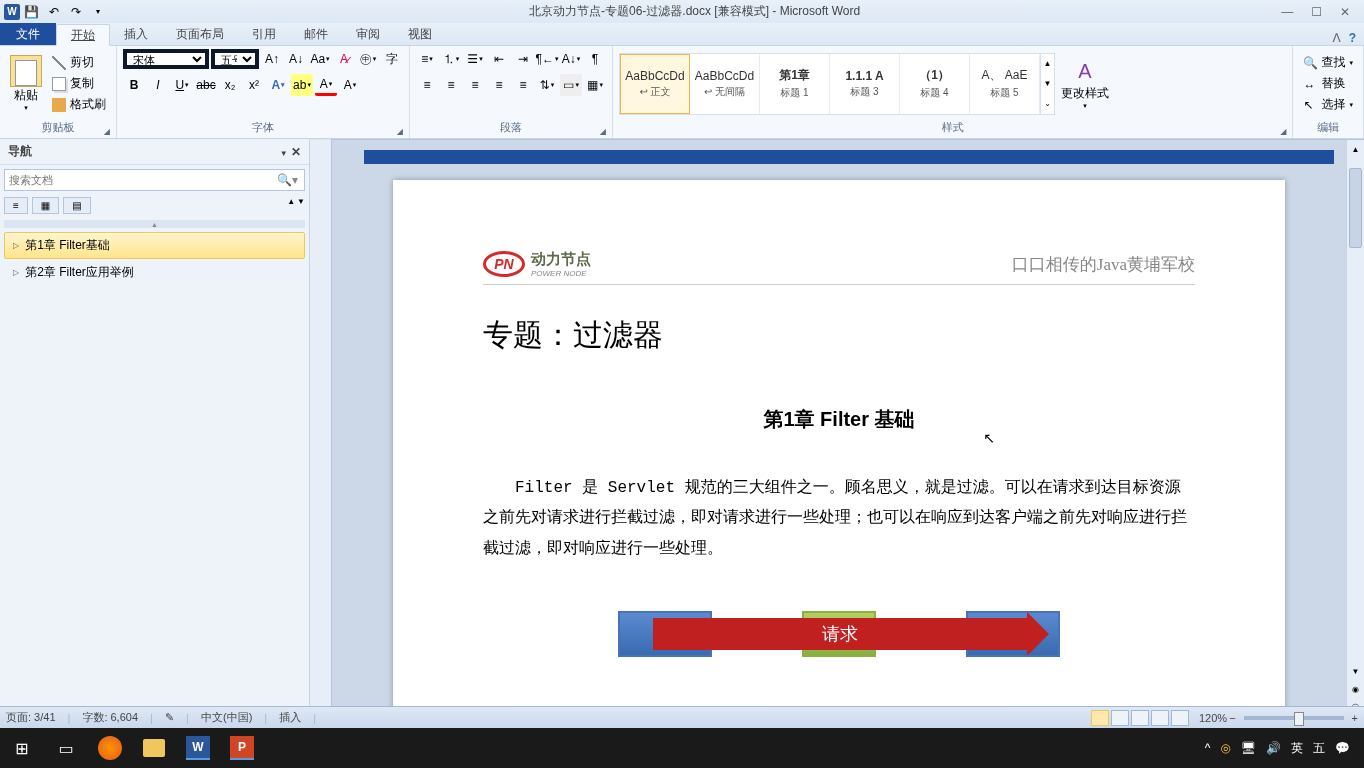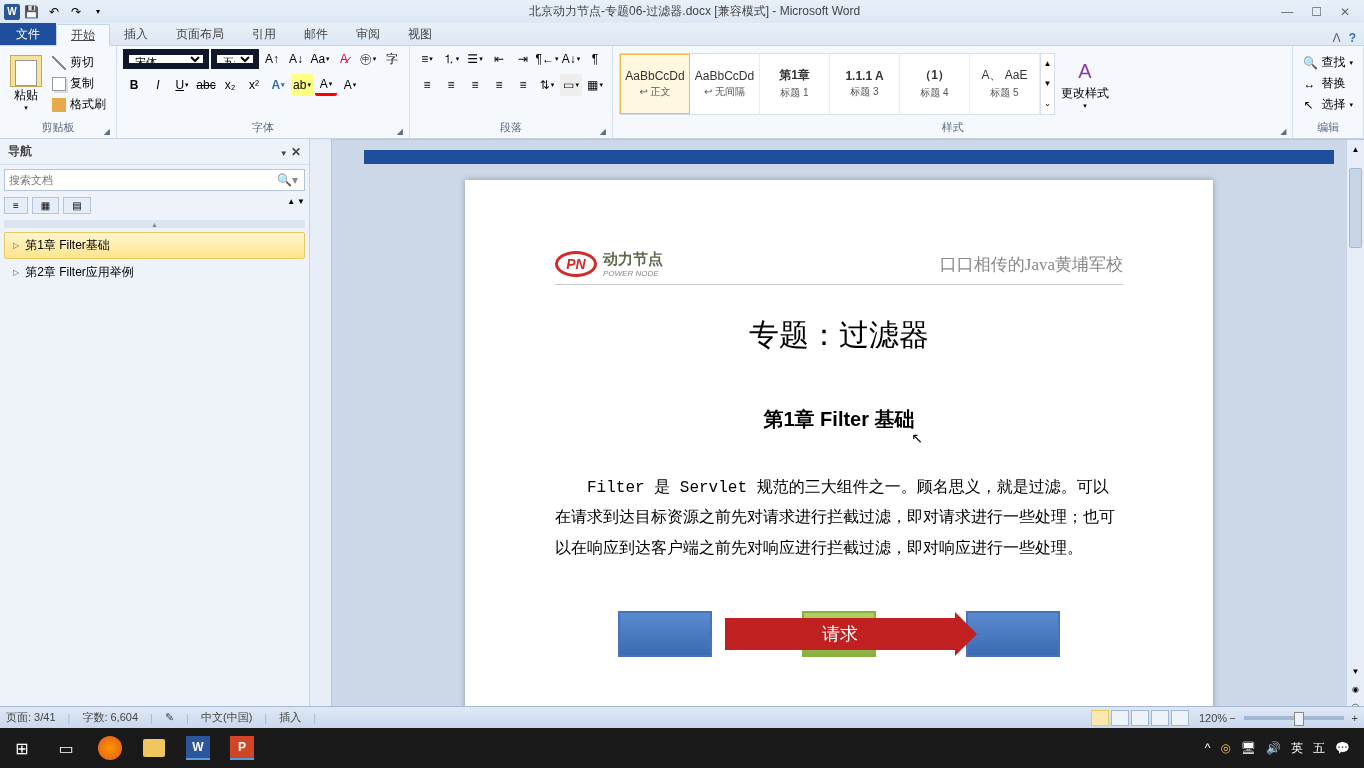--- a/index.html
+++ b/index.html
@@ -32,21 +32,21 @@
 .clipboard-icon { width: 32px; height: 32px; background: #f7e29c; border: 1px solid #c7a855; position: relative; }
 .clipboard-icon::before { content: ''; position: absolute; top: 4px; left: 4px; width: 20px; height: 24px; background: #fff; border: 1px solid #999; }
 .clip-side { display: flex; flex-direction: column; gap: 2px; }
 .clip-btn { display: flex; align-items: center; gap: 4px; padding: 1px 4px; cursor: pointer; white-space: nowrap; }
 .clip-ico { width: 14px; height: 14px; display: inline-block; }
 .cut-ico { background: linear-gradient(45deg,transparent 45%,#888 45%,#888 55%,transparent 55%); }
 .copy-ico { background: #fff; border: 1px solid #999; box-shadow: 2px 2px 0 #ddd; }
 .brush-ico { background: #e8a94a; }
 
 .font-row { display: flex; gap: 2px; align-items: center; height: 22px; }
-.font-select { border: 6px solid #0f172a; background: #fff; height: 20px; padding: 0 2px; font-size: 11px; }
+.font-select { border: 4px solid #0f172a; background: #fff; height: 20px; padding: 0 2px; font-size: 11px; }
 .rb-btn { width: 22px; height: 22px; display: flex; align-items: center; justify-content: center; cursor: pointer; font-size: 12px; border-radius: 2px; }
 .rb-btn.dd::after { content: '▾'; font-size: 7px; margin-left: 1px; }
 
 .styles-gallery { display: flex; gap: 0; border: 1px solid #d4e0ee; background: #fff; height: 62px; }
 .style-item { width: 70px; border-right: 1px solid #e4ecf6; display: flex; flex-direction: column; align-items: center; justify-content: center; cursor: pointer; padding: 2px; }
 .style-item.selected { border: 1px solid #f0b84a; background: #fff7e0; }
 .style-preview { font-size: 12px; color: #333; }
 .style-name { font-size: 10px; color: #555; margin-top: 2px; }
 .styles-scroll { width: 14px; display: flex; flex-direction: column; border-left: 1px solid #d4e0ee; }
 .styles-scroll div { flex: 1; display: flex; align-items: center; justify-content: center; font-size: 8px; cursor: pointer; }
@@ -71,28 +71,28 @@
 .nav-arrow { font-size: 8px; color: #666; }
 
 .doc-area { flex: 1; background: #ccd8e8; position: relative; overflow: hidden; display: flex; flex-direction: column; }
 .ruler-h { height: 18px; background: #e8eef7; border-bottom: 1px solid #b4c5dd; position: relative; }
 .ruler-corner { position: absolute; left: 0; width: 22px; height: 18px; background: #dce6f2; border-right: 1px solid #b4c5dd; }
 .ruler-scale { position: absolute; left: 54px; right: 30px; height: 100%; background: repeating-linear-gradient(90deg,#fff 0,#fff 47px,#ddd 47px,#ddd 48px); font-size: 8px; color: #666; }
 .ruler-blue { position: absolute; left: 54px; right: 30px; top: 11px; height: 14px; background: #1e4e9c; }
 .doc-scroll { flex: 1; display: flex; position: relative; }
 .ruler-v { width: 22px; background: #e8eef7; border-right: 1px solid #b4c5dd; }
 .page-wrap { flex: 1; display: flex; justify-content: center; padding-top: 40px; overflow: hidden; }
-.page { width: 748px; background: #fff; box-shadow: 0 0 6px rgba(0,0,0,0.3); padding: 70px 90px; }
+.page { width: 892px; background: #fff; box-shadow: 0 0 6px rgba(0,0,0,0.3); padding: 70px 90px; }
 .page-header { display: flex; justify-content: space-between; align-items: center; border-bottom: 1px solid #ccc; padding-bottom: 6px; margin-bottom: 30px; }
 .logo-pn { display: flex; align-items: center; gap: 6px; }
 .pn-oval { width: 42px; height: 26px; border: 3px solid #d12b2b; border-radius: 50%; display: flex; align-items: center; justify-content: center; color: #d12b2b; font-weight: bold; font-style: italic; font-size: 14px; }
 .pn-text-cn { font-size: 15px; font-weight: bold; color: #5a6a4a; }
 .pn-text-en { font-size: 8px; color: #888; font-style: italic; }
 .header-right { font-family: "KaiTi","STKaiti",serif; color: #888; font-size: 17px; }
-.doc-title { text-align: center; font-size: 30px; font-family: Liberation Sans, sans-serif; margin: 20px 0 50px; }
+.doc-title { text-align: left; font-size: 30px; font-family: Liberation Sans, sans-serif; margin: 20px 0 50px; }
 .doc-h1 { text-align: center; font-size: 20px; font-weight: bold; margin-bottom: 40px; }
 .doc-p { font-size: 16px; line-height: 1.9; text-indent: 2em; font-family: Liberation Mono, monospace; }
 .diagram { margin-top: 40px; display: flex; justify-content: center; align-items: center; position: relative; height: 60px; }
 .d-box { width: 94px; height: 46px; border: 2px solid #4a72b8; background: linear-gradient(#5a8ad0,#3a6ab0); }
 .d-box.green { border-color: #8ab040; background: linear-gradient(#b0d060,#8ab040); width: 74px; }
 .d-arrow { position: absolute; left: 170px; right: 168px; height: 32px; background: #c02020; display: flex; align-items: center; justify-content: center; color: #fff; font-size: 18px; }
 .d-arrow::after { content: ''; position: absolute; right: -22px; border: 22px solid transparent; border-left: 22px solid #c02020; border-right: 0; }
 .scrollbar-v { width: 18px; background: #e8eef7; border-left: 1px solid #c7d4e6; display: flex; flex-direction: column; }
 .sb-btn { height: 18px; display: flex; align-items: center; justify-content: center; font-size: 8px; cursor: pointer; }
 .sb-track { flex: 1; position: relative; }

